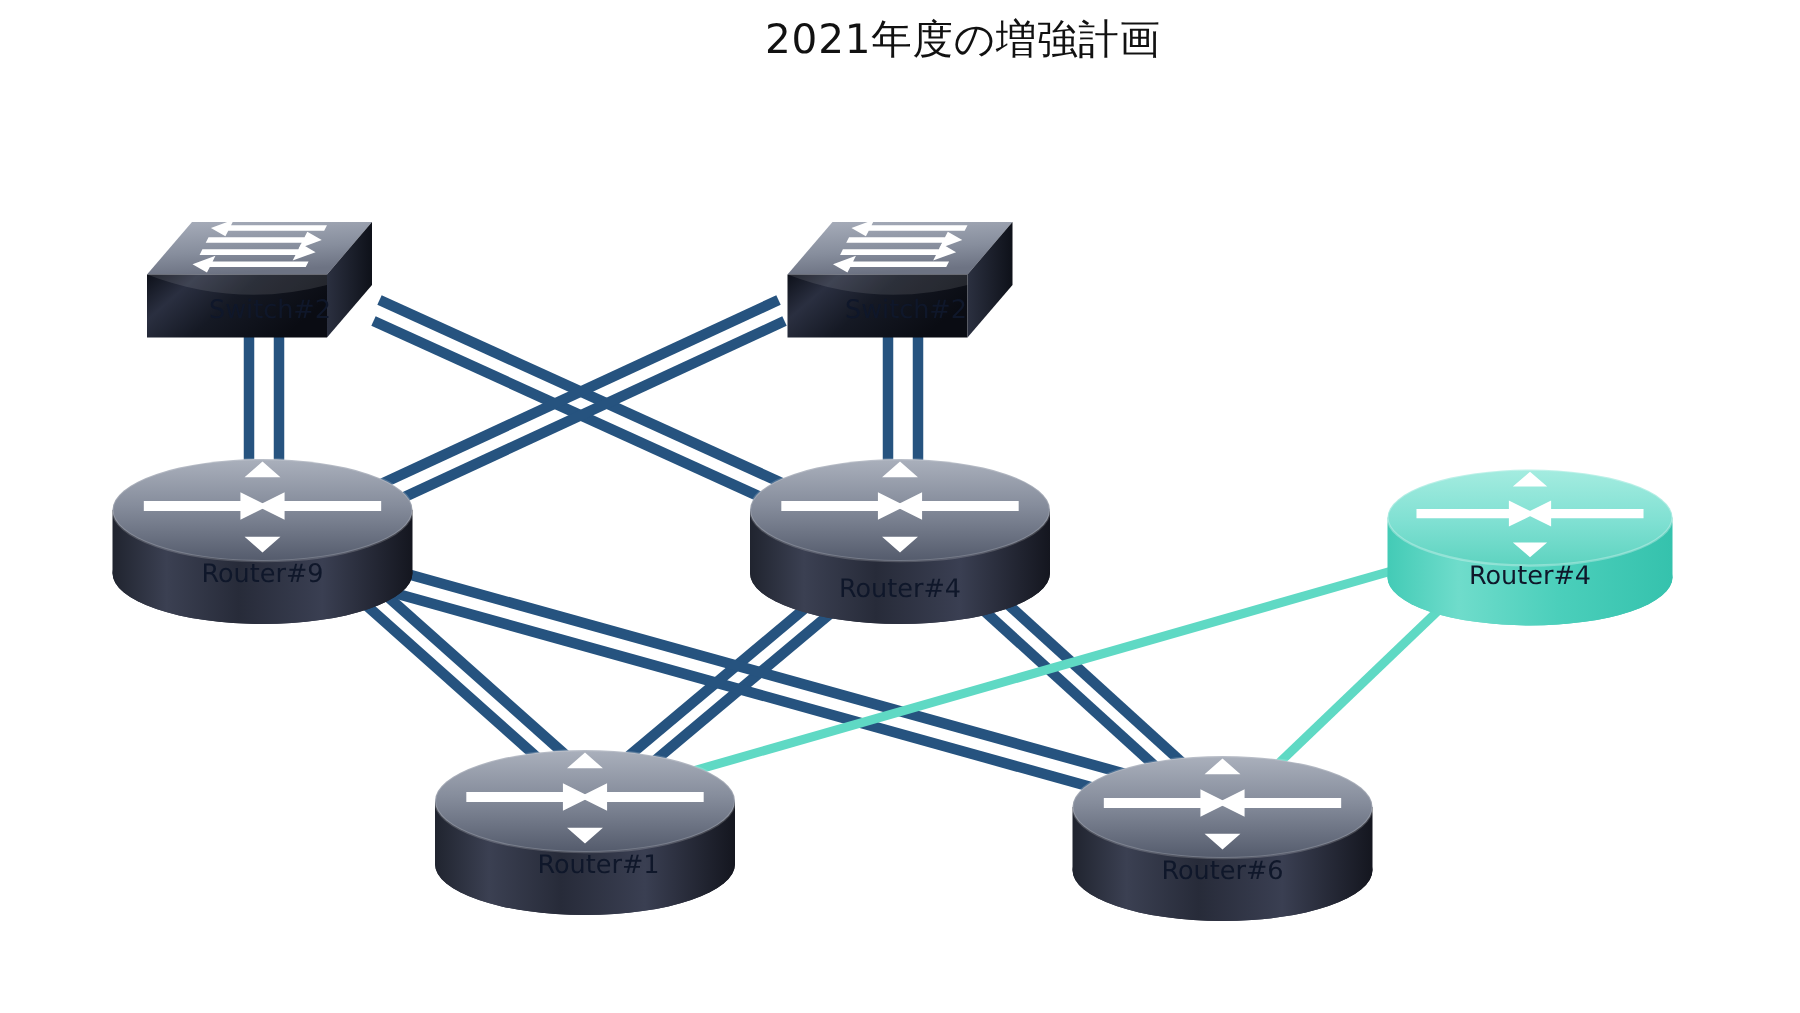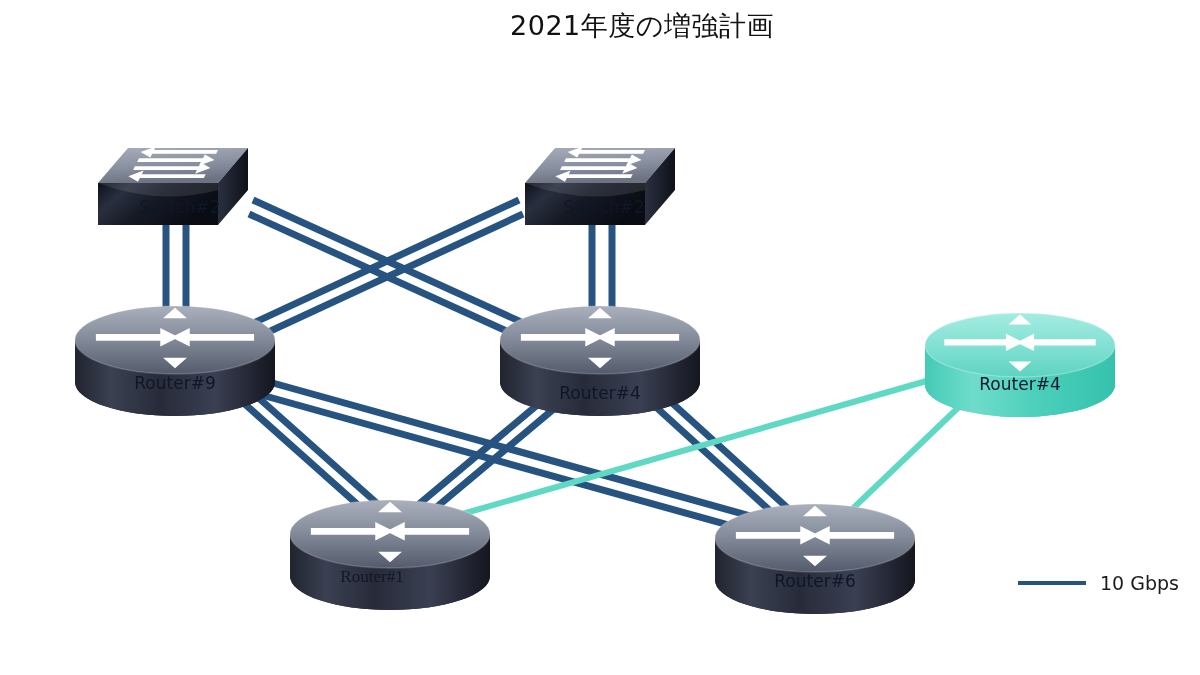--- a/index.html
+++ b/index.html
@@ -272,23 +272,17 @@
       <use href="#routerArrows"></use>
     </g>
   </g>
 </svg>
 
 <div class="node-label" style="left:180px; top:207px;">Switch#2</div>
 <div class="node-label" style="left:604px; top:207px;">Switch#2</div>
 <div class="node-label" style="left:175px; top:383px;">Router#9</div>
 <div class="node-label" style="left:600px; top:393px;text-align:right;">Router#4</div>
 <div class="node-label" style="left:1020px; top:384px;">Router#4</div>
-<div class="node-label" style="left:372px; top:577px;font-family:Liberation Serif, serif;">Router#1</div>
+<div class="node-label" style="left:399px; top:577px;">Router#1</div>
 <div class="node-label" style="left:815px; top:581px;">Router#6</div>
 
 <div class="legend">
-  <div class="legend-row">
-    <span class="legend-swatch-wrap">
-      <span class="legend-swatch thin"></span>
-    </span>
-    <span class="legend-label">10 Gbps</span>
-  </div>
 </div>
 
 </body></html>

